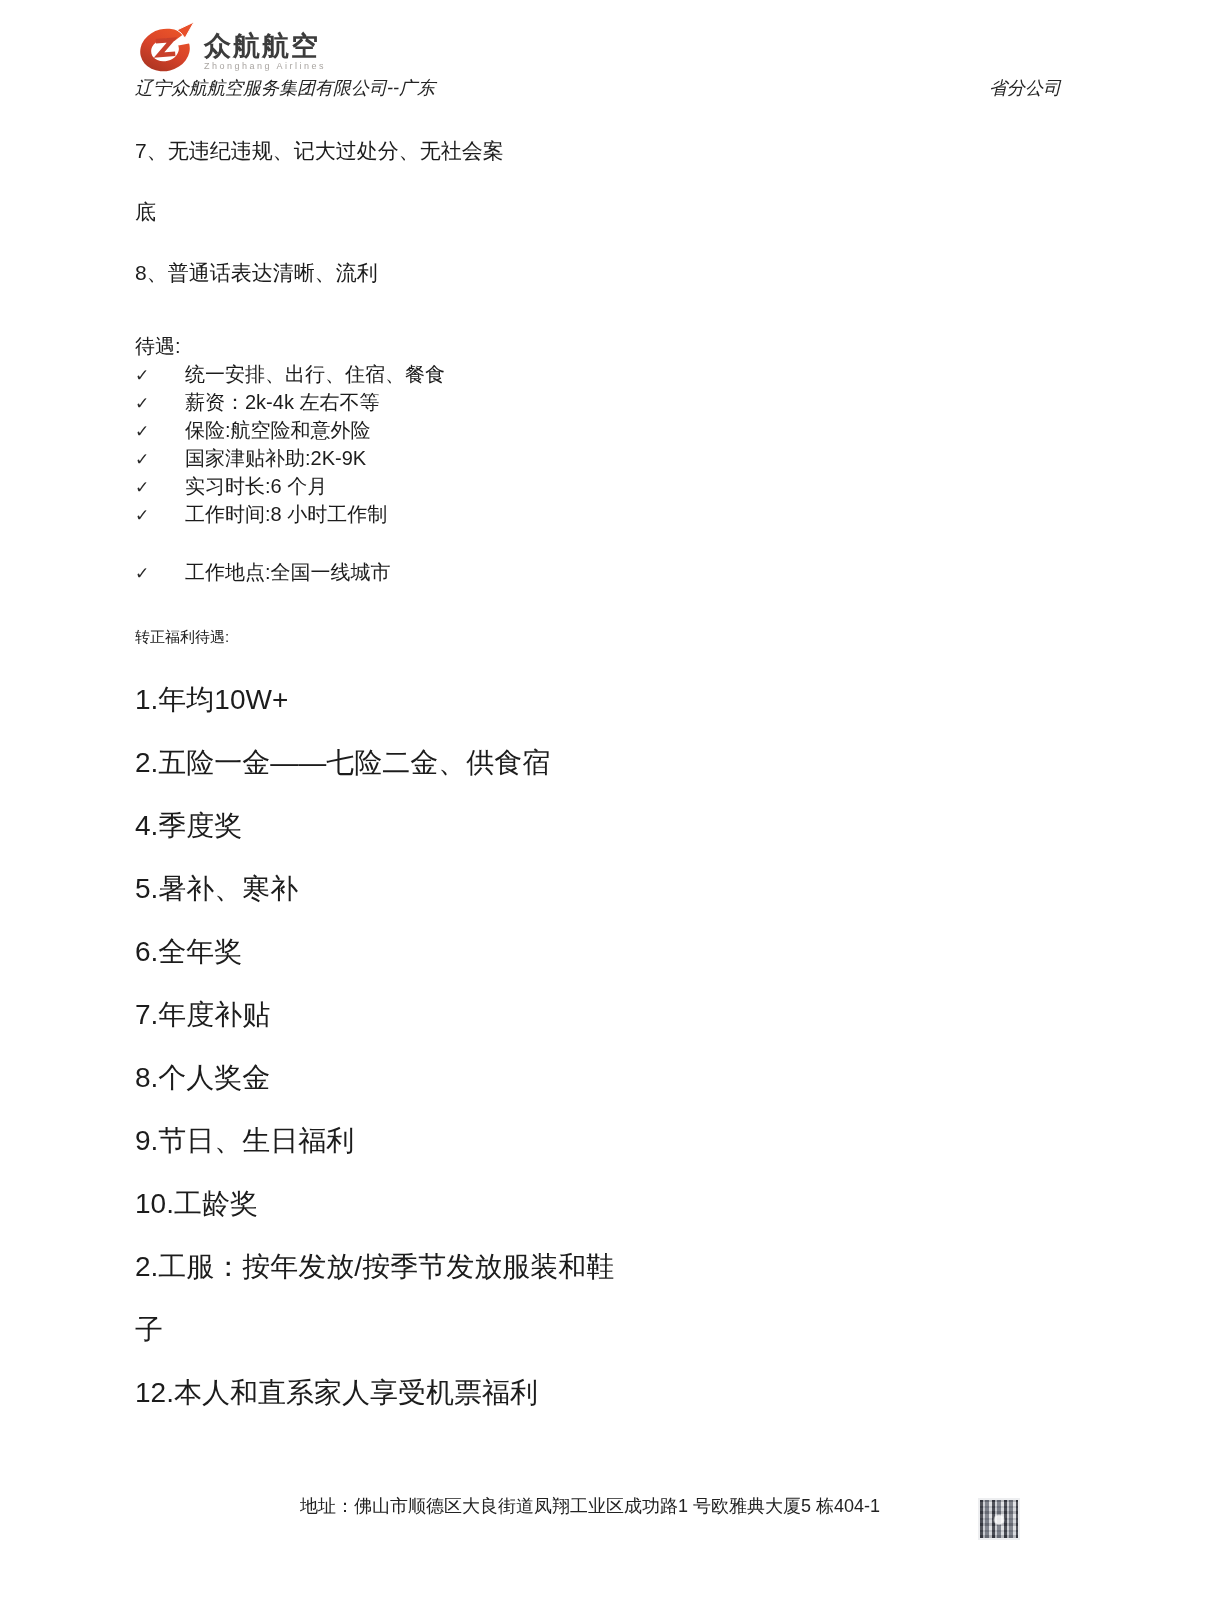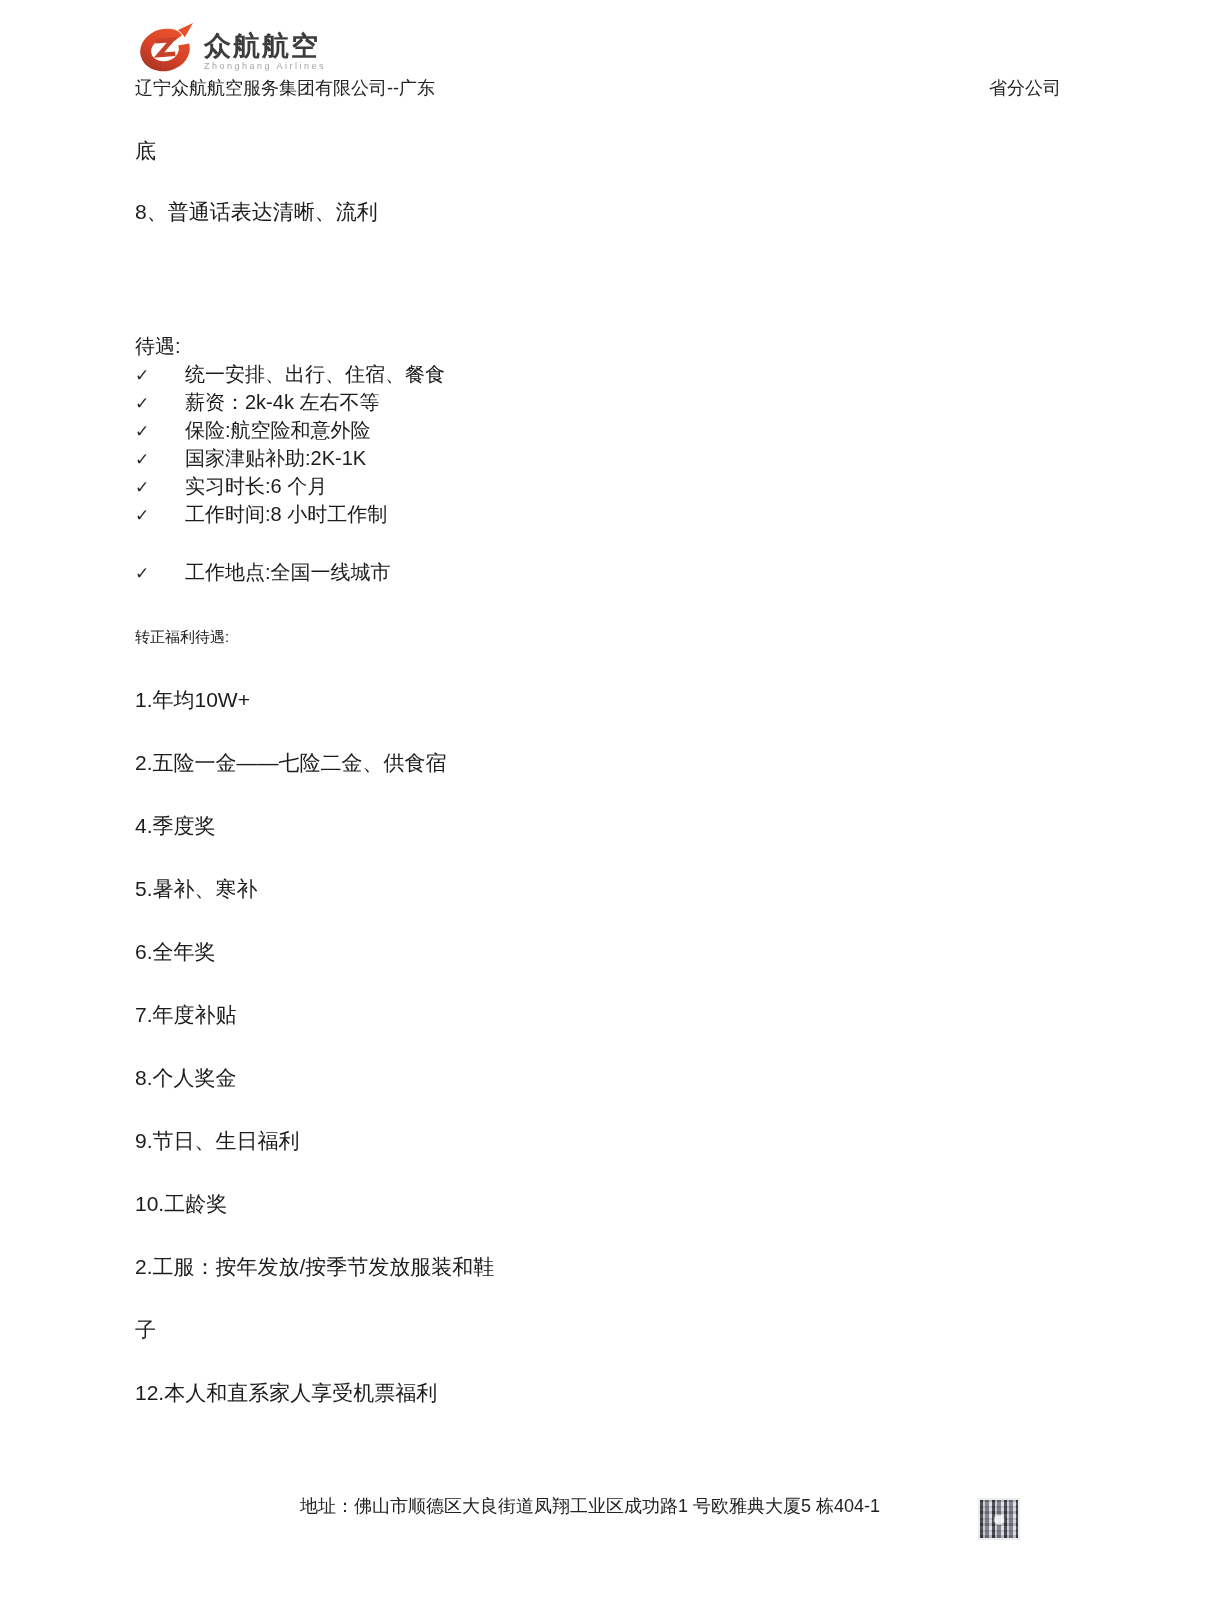--- a/index.html
+++ b/index.html
@@ -21,41 +21,41 @@
   .logo-cn {
     font-size: 27px; font-weight: bold; color: #3c3c3c;
     letter-spacing: 2px; line-height: 28px;
   }
   .logo-en {
     font-size: 9px; color: #a9a5a1; letter-spacing: 2.5px; line-height: 11px; margin-top: 1px;
   }
   .header-line {
     position: absolute; left: 135px; right: 155px; top: 76px;
     display: flex; justify-content: space-between; align-items: baseline;
-    font-size: 18px; color: #242424; line-height: 24px;
+    font-size: 18px; color: #242424; line-height: 24px; font-style: italic;
   }
 
   
   .content { position: absolute; left: 135px; top: 0; width: 950px; }
 
   .req-block { position: absolute; left: 0; top: 138px; width: 100%; }
   .req-line { margin: 0 0 36px 0; font-size: 21px; line-height: 25px; }
 
   .treat-block { position: absolute; left: 0; top: 332px; width: 100%; }
   .treat-title { margin: 0; font-size: 20px; line-height: 28px; }
   .titem { display: flex; align-items: baseline; height: 28px; font-size: 20px; line-height: 28px; }
   .check {
     width: 50px; flex: 0 0 auto; font-size: 17px; color: #2a2a2a;
     font-family: "DejaVu Sans", sans-serif;
   }
   .loc-item { position: absolute; left: 0; top: 558px; width: 100%; }
 
   .benefits-title { position: absolute; left: 0; top: 624px; margin: 0; font-size: 15px; line-height: 26px; }
   .benefits-block { position: absolute; left: 0; top: 688px; width: 100%; }
-  .bline { margin: 0 0 39px 0; font-size: 21px; line-height: 24px; }
+  .bline { margin: 0 0 39px 0; font-size: 28px; line-height: 24px; }
 
   
   .footer-address {
     position: absolute; left: 0; top: 1494px; width: 1180px;
     text-align: center; font-size: 18px; color: #222; line-height: 24px;
   }
   .qr {
     position: absolute; left: 980px; top: 1500px; width: 38px; height: 38px;
     background:
       radial-gradient(circle at 50% 52%, rgba(255,255,255,0.85) 0 4px, rgba(255,255,255,0) 6px),
@@ -94,20 +94,21 @@
   </div>
 
   <div class="header-line">
     <span>辽宁众航航空服务集团有限公司--广东</span>
     <span>省分公司</span>
   </div>
 
   <div class="content">
 
     <div class="req-block">
+        <p class="req-line">7、无违纪违规、记大过处分、无社会案</p>
         <p class="req-line">底</p>
         <p class="req-line">8、普通话表达清晰、流利</p>
       </div>
 
     <div class="treat-block">
       <p class="treat-title">待遇:</p>
       <div>
           <div class="titem">
           <span class="check">✓</span>
           <span>统一安排、出行、住宿、餐食</span>
@@ -115,21 +116,21 @@
           <div class="titem">
           <span class="check">✓</span>
           <span>薪资：2k-4k 左右不等</span>
         </div>
           <div class="titem">
           <span class="check">✓</span>
           <span>保险:航空险和意外险</span>
         </div>
           <div class="titem">
           <span class="check">✓</span>
-          <span>国家津贴补助:2K-1K</span>
+          <span>国家津贴补助:2K-9K</span>
         </div>
           <div class="titem">
           <span class="check">✓</span>
           <span>实习时长:6 个月</span>
         </div>
           <div class="titem">
           <span class="check">✓</span>
           <span>工作时间:8 小时工作制</span>
         </div>
         </div>

